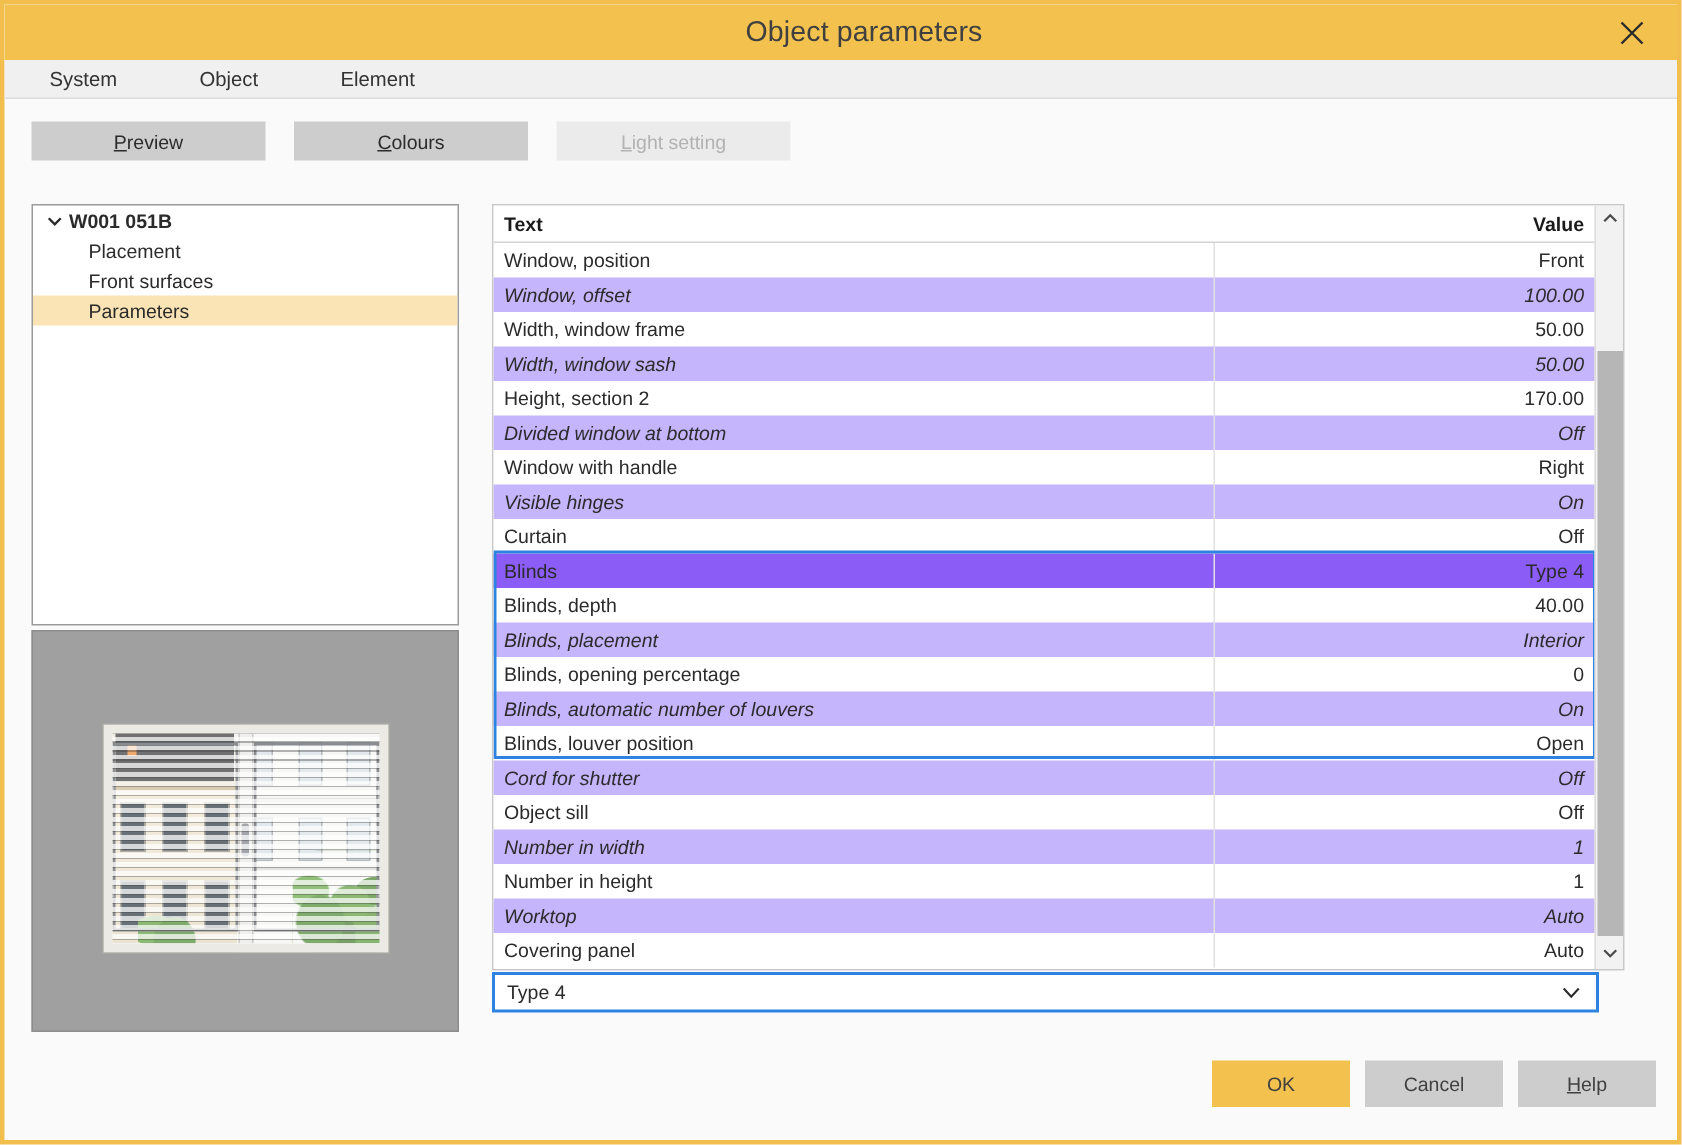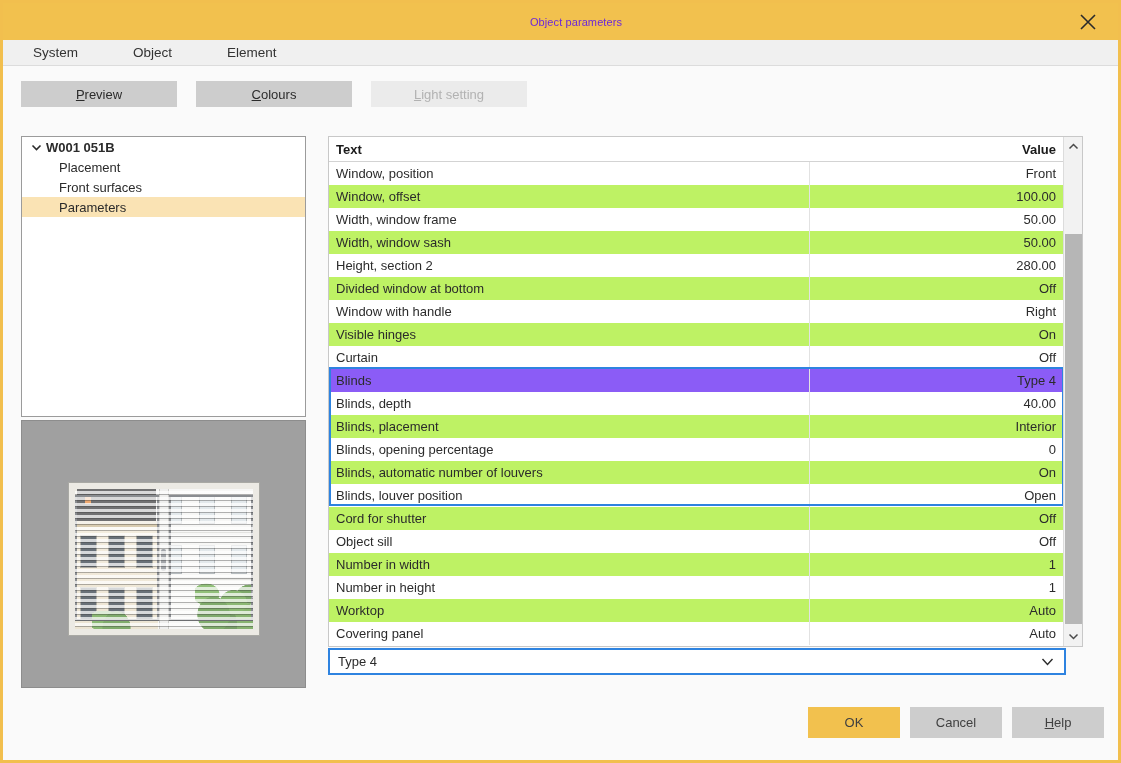--- a/index.html
+++ b/index.html
@@ -19,21 +19,21 @@
   }
 
   
   #titlebar {
     position: absolute; left: 0; top: 0;
     width: 1115px; height: 37px;
     background: #f2c14e;
     display: flex; align-items: center; justify-content: center;
   }
   #title-text {
-    font-size: 11px; color: #6d28d9; letter-spacing: .1px; margin-left: 31px;
+    font-size: 19px; color: #404040; letter-spacing: .1px; margin-left: 31px;
   }
   #close-btn {
     position: absolute; right: 6px; top: 0;
     width: 48px; height: 37px;
     display: flex; align-items: center; justify-content: center;
     cursor: pointer;
   }
   #close-btn svg { display: block; }
 
   
@@ -249,21 +249,21 @@
     width: 735px; height: 485px;
   }
   .prow {
     position: relative;
     height: 23px;
     display: flex; align-items: center;
     font-size: 13px; color: #2b2b2b;
     cursor: default;
   }
   .prow.odd  { background: #ffffff; }
-  .prow.even { background: #bef264; }
+  .prow.even { background: #c4b5fd; font-style: italic; }
   .prow.sel  { background: #8b5cf6; }
   .pname {
     flex: 0 0 481px;
     padding-left: 7px;
     border-right: 1px solid #e2e2e2;
     height: 100%; display: flex; align-items: center;
     white-space: nowrap; overflow: hidden;
   }
   .pval {
     flex: 1; text-align: right; padding-right: 8px;
@@ -454,21 +454,21 @@
         <div class="prow odd">
           <div class="pname">Width, window frame</div>
           <div class="pval">50.00</div>
         </div>
         <div class="prow even">
           <div class="pname">Width, window sash</div>
           <div class="pval">50.00</div>
         </div>
         <div class="prow odd">
           <div class="pname">Height, section 2</div>
-          <div class="pval">280.00</div>
+          <div class="pval">170.00</div>
         </div>
         <div class="prow even">
           <div class="pname">Divided window at bottom</div>
           <div class="pval">Off</div>
         </div>
         <div class="prow odd">
           <div class="pname">Window with handle</div>
           <div class="pval">Right</div>
         </div>
         <div class="prow even">

